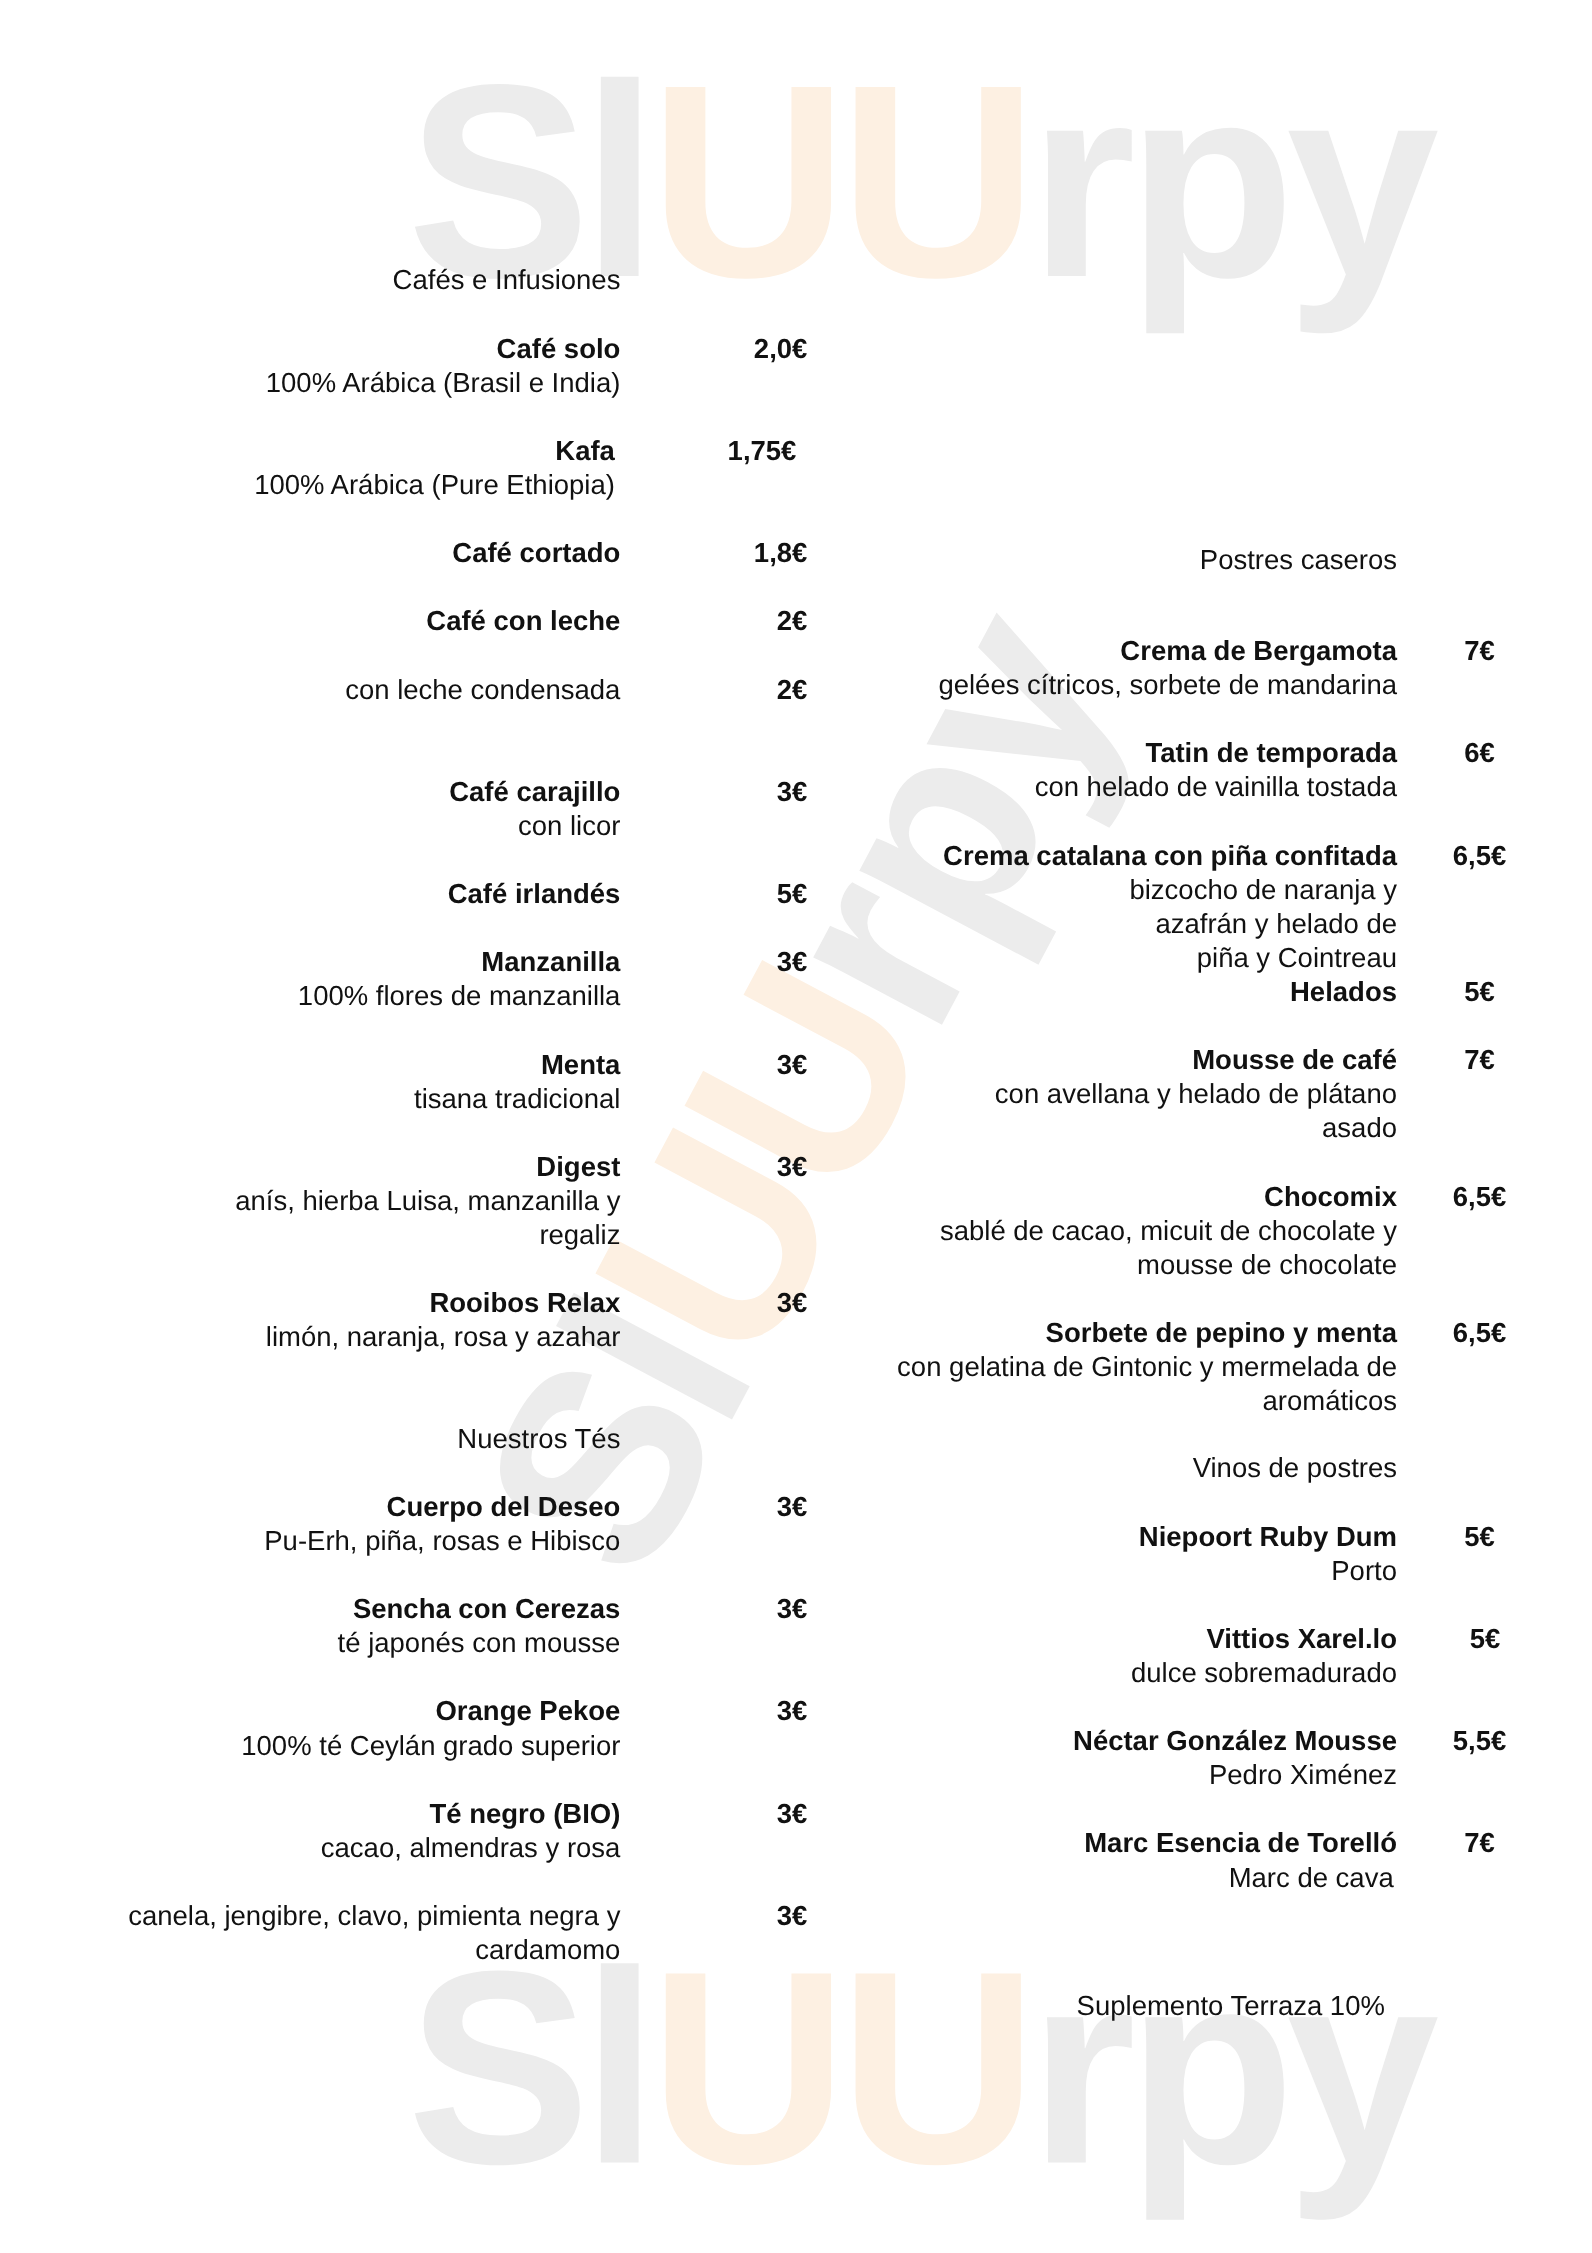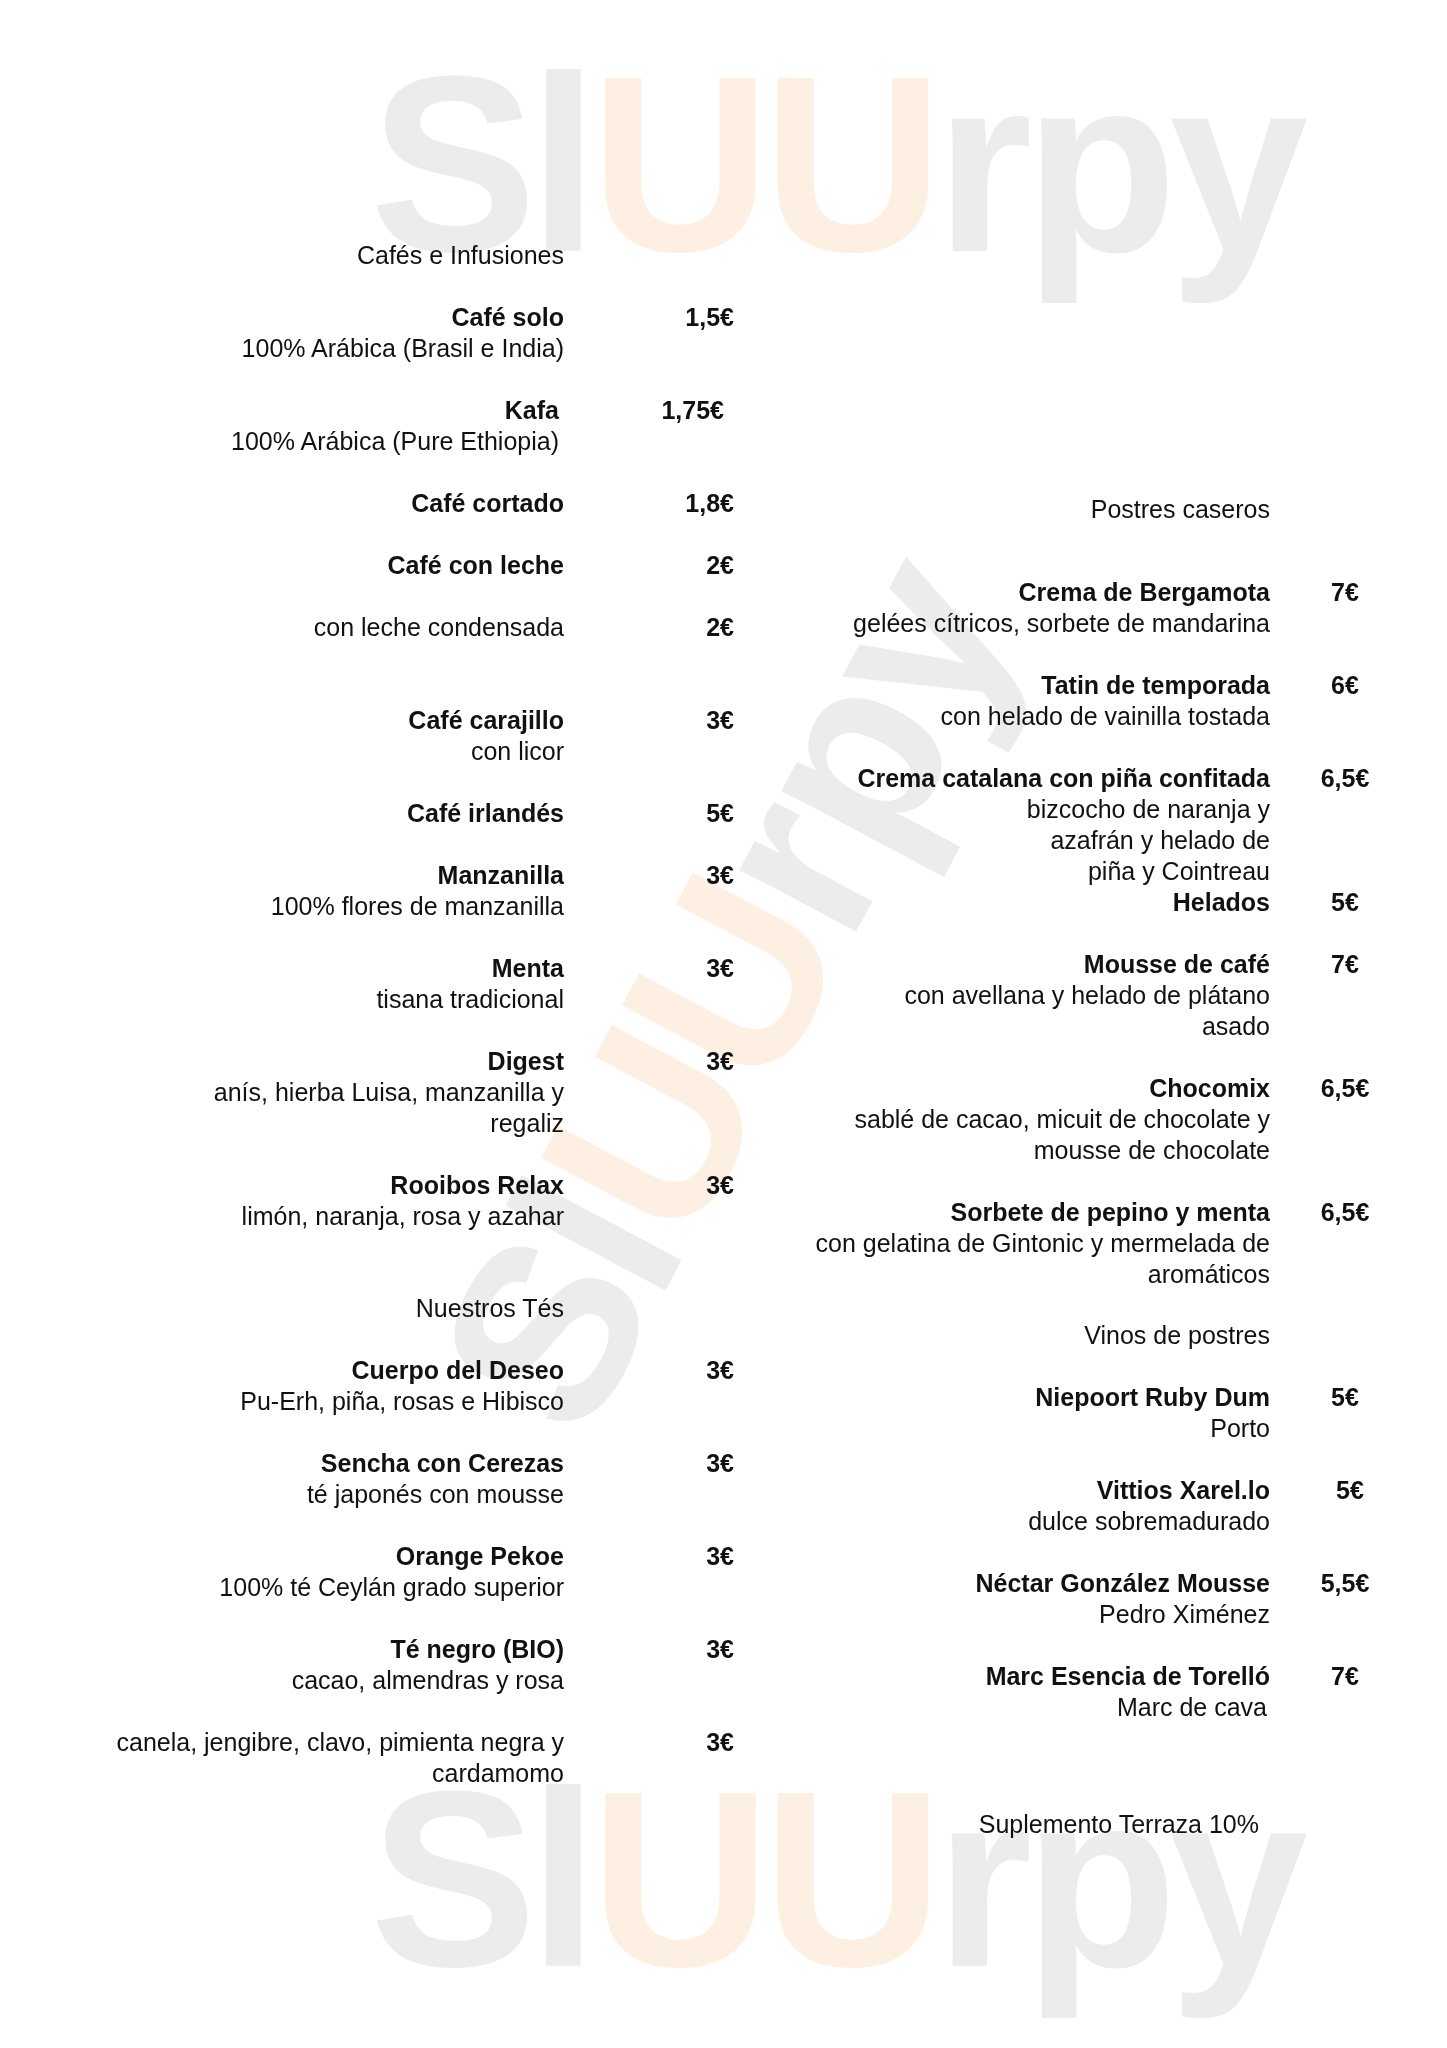--- a/index.html
+++ b/index.html
@@ -35,21 +35,21 @@
 <div class="wm" style="left:370px; top:1755px;">
   <span class="g">Sl</span><span class="o">UU</span><span class="g">rpy</span>
 </div>
 
 <div class="left">
   <div class="section-title" style="top:241px;">Cafés e Infusiones</div>
 
   <div class="item" style="top:302px;">
     <div class="name">Café solo</div>
     <div class="desc">100% Arábica (Brasil e India)</div>
-    <div class="price">1,5€</div>
+    <div class="price">2,0€</div>
   </div>
   <div class="item" style="top:395px; right:888px;">
     <div class="name">Kafa</div>
     <div class="desc">100% Arábica (Pure Ethiopia)</div>
     <div class="price" style="right:-165px;">1,75€</div>
   </div>
   <div class="item" style="top:488px;">
     <div class="name">Café cortado</div>
     <div class="price">1,8€</div>
   </div>

